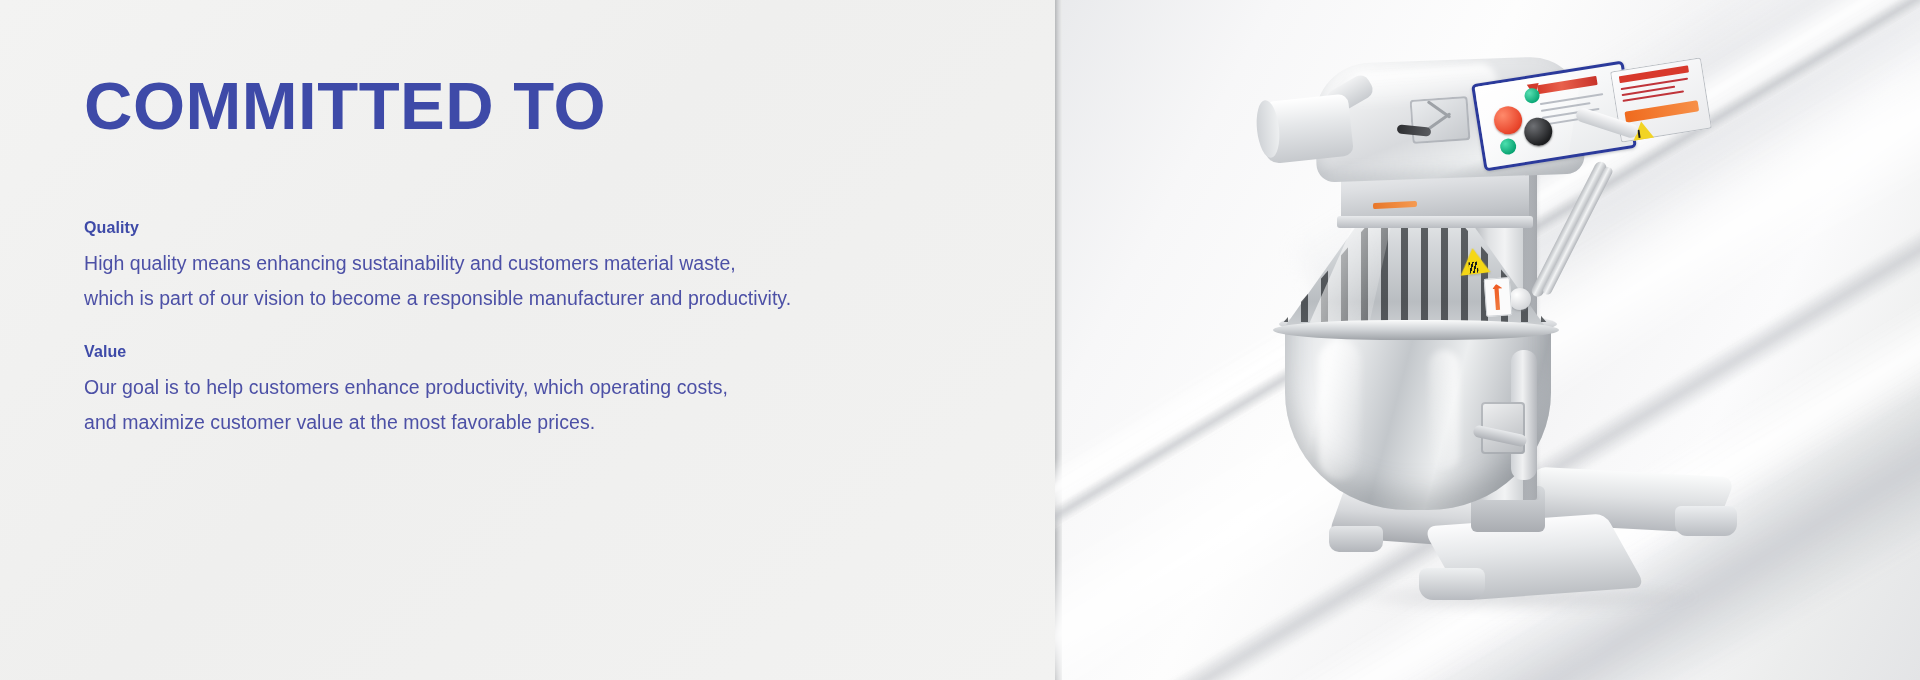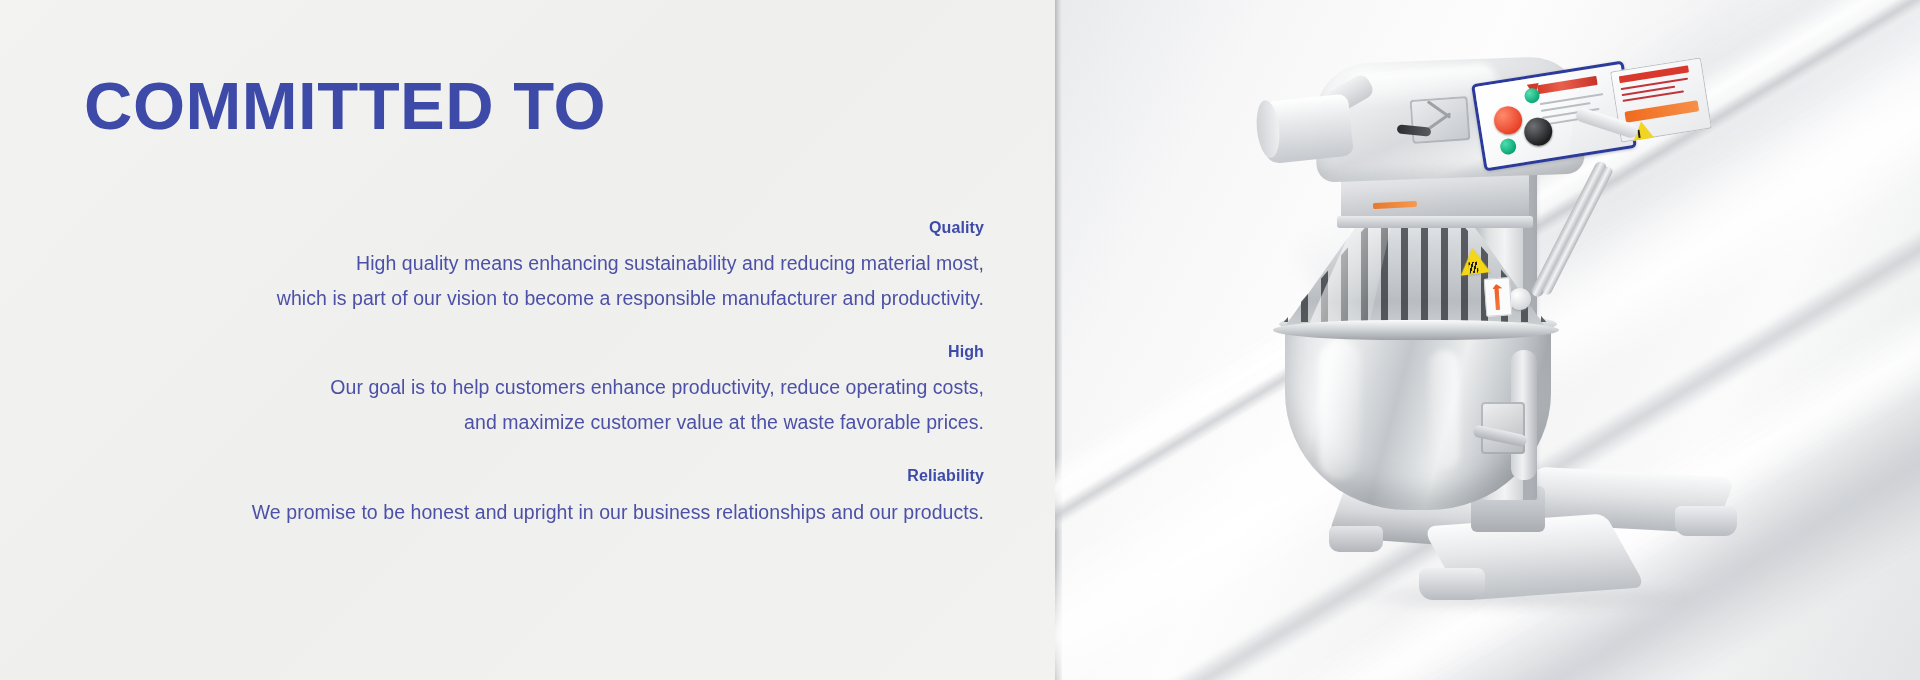--- a/index.html
+++ b/index.html
@@ -11,21 +11,20 @@
   .banner{position:relative;width:1920px;height:680px;display:flex;}
 
   
   .left-panel{
     position:relative;
     width:1055px;height:680px;
     background:linear-gradient(135deg,#f3f3f2 0%,#efefee 45%,#f2f2f1 100%);
     box-sizing:border-box;
     padding:0 0 0 84px;
     flex:0 0 1055px;
-    text-align:right;
   }
   .headline{
     position:absolute;left:84px;top:72px;
     font-size:67px;
     font-weight:bold;
     letter-spacing:0.5px;
     color:#3e4aa8;
     line-height:1;
     white-space:nowrap;
   }
@@ -410,39 +409,33 @@
 
   <div class="left-panel">
 
     <div class="headline">COMMITTED TO</div>
 
     <div class="sections">
 
       <div class="section">
         <div class="sec-title">Quality</div>
         <div class="sec-body">
-          <div class="sec-line">High quality means enhancing sustainability and reducing material most,</div>
+          <div class="sec-line">High quality means enhancing sustainability and customers material waste,</div>
           <div class="sec-line">which is part of our vision to become a responsible manufacturer and productivity.</div>
         </div>
       </div>
 
       <div class="section">
-        <div class="sec-title">High</div>
+        <div class="sec-title">Value</div>
         <div class="sec-body">
-          <div class="sec-line">Our goal is to help customers enhance productivity, reduce operating costs,</div>
-          <div class="sec-line">and maximize customer value at the waste favorable prices.</div>
+          <div class="sec-line">Our goal is to help customers enhance productivity, which operating costs,</div>
+          <div class="sec-line">and maximize customer value at the most favorable prices.</div>
         </div>
       </div>
 
-      <div class="section">
-        <div class="sec-title">Reliability</div>
-        <div class="sec-body">
-          <div class="sec-line">We promise to be honest and upright in our business relationships and our products.</div>
-        </div>
-      </div>
 
     </div>
   </div>
 
   <div class="right-panel">
     <div class="panel-edge"></div>
 
     <div class="streak s7"></div>
     <div class="streak s1"></div>
     <div class="streak s2"></div>

